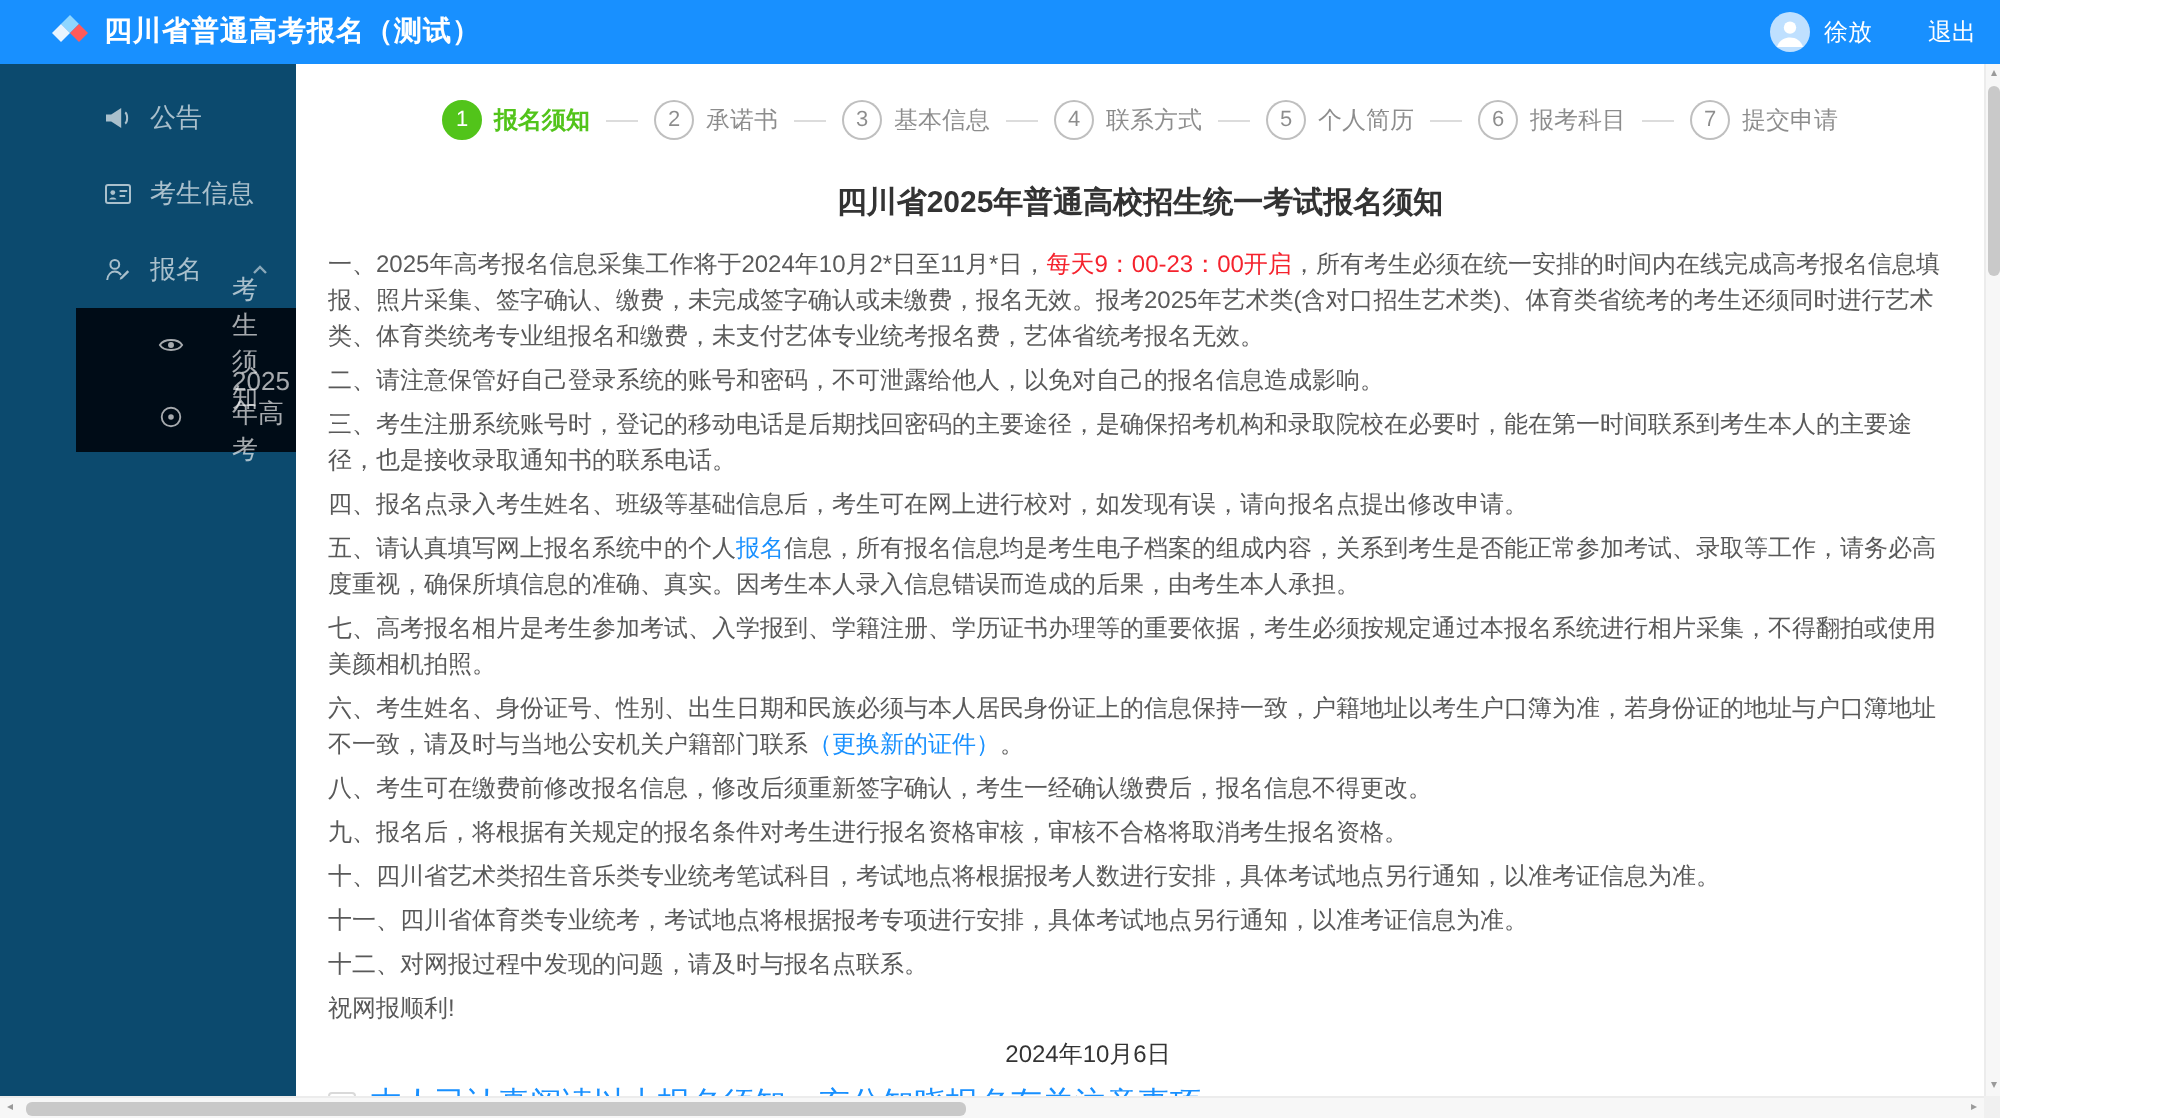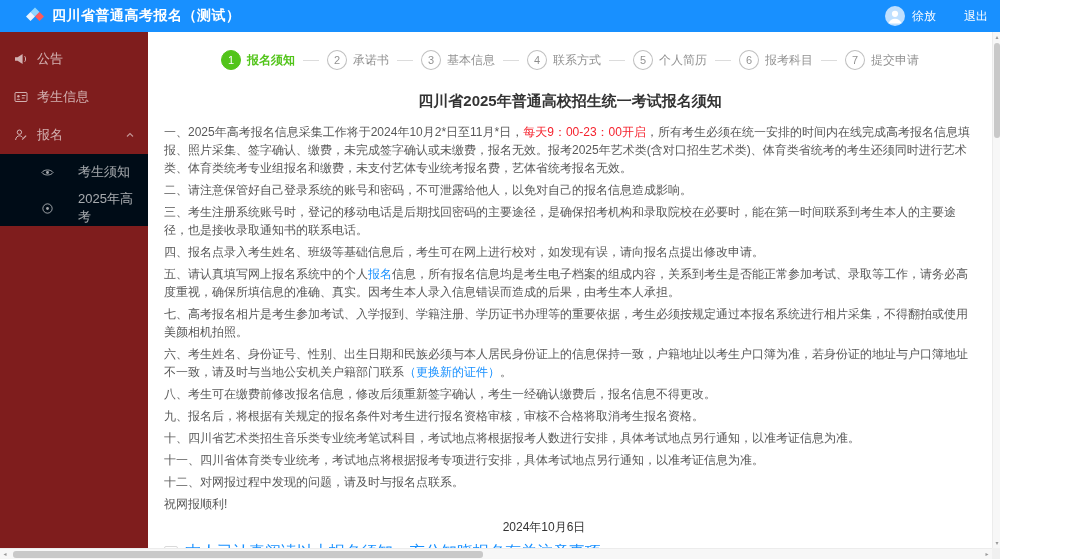--- a/index.html
+++ b/index.html
@@ -11,22 +11,22 @@
   .header { position:absolute; top:0; left:0; right:0; height:32px; background:#1890ff;
             display:flex; align-items:center; padding:0 12px; color:#fff; z-index:20; }
   .logo { display:flex; align-items:center; margin:0 8px 0 14px; }
   .app-title { font-size:14px; font-weight:bold; letter-spacing:.5px; }
   .header-right { margin-left:auto; display:flex; align-items:center; gap:7px; }
   .avatar { display:flex; align-items:center; }
   .username, .logout { font-size:12px; color:#fff;text-align:center; }
   .logout { cursor:pointer;margin-left:21px; }
 
   
-  .sidebar { position:absolute; top:32px; left:0; bottom:11px; width:148px; background:#7f1d1d;
-             color:rgba(255,255,255,0.65); font-size:13px; padding-top:8px; }
+  .sidebar { position:absolute; top:32px; left:0; bottom:11px; width:148px; background:#0c4a6e;
+             color:rgba(255,255,255,0.65); font-size:13px; padding-top:8px;padding-left:38px; }
   .menu-item { height:38px; display:flex; align-items:center; gap:9px; padding:0 14px; cursor:pointer; }
   .mi-icon { display:flex; align-items:center; color:inherit; }
   .caret { margin-left:auto; display:flex; align-items:center; opacity:.8; }
   .submenu { background:#000c17; }
   .submenu-item { height:36px; display:flex; align-items:center; gap:24px; padding:0 14px 0 26px; cursor:pointer;margin-left:15px; }
 
   
   .main { position:absolute; top:32px; left:148px; right:8px; bottom:11px; background:#fff; overflow:hidden; }
 
   .steps-bar { display:flex; justify-content:center; align-items:center; padding:18px 0 12px; }

